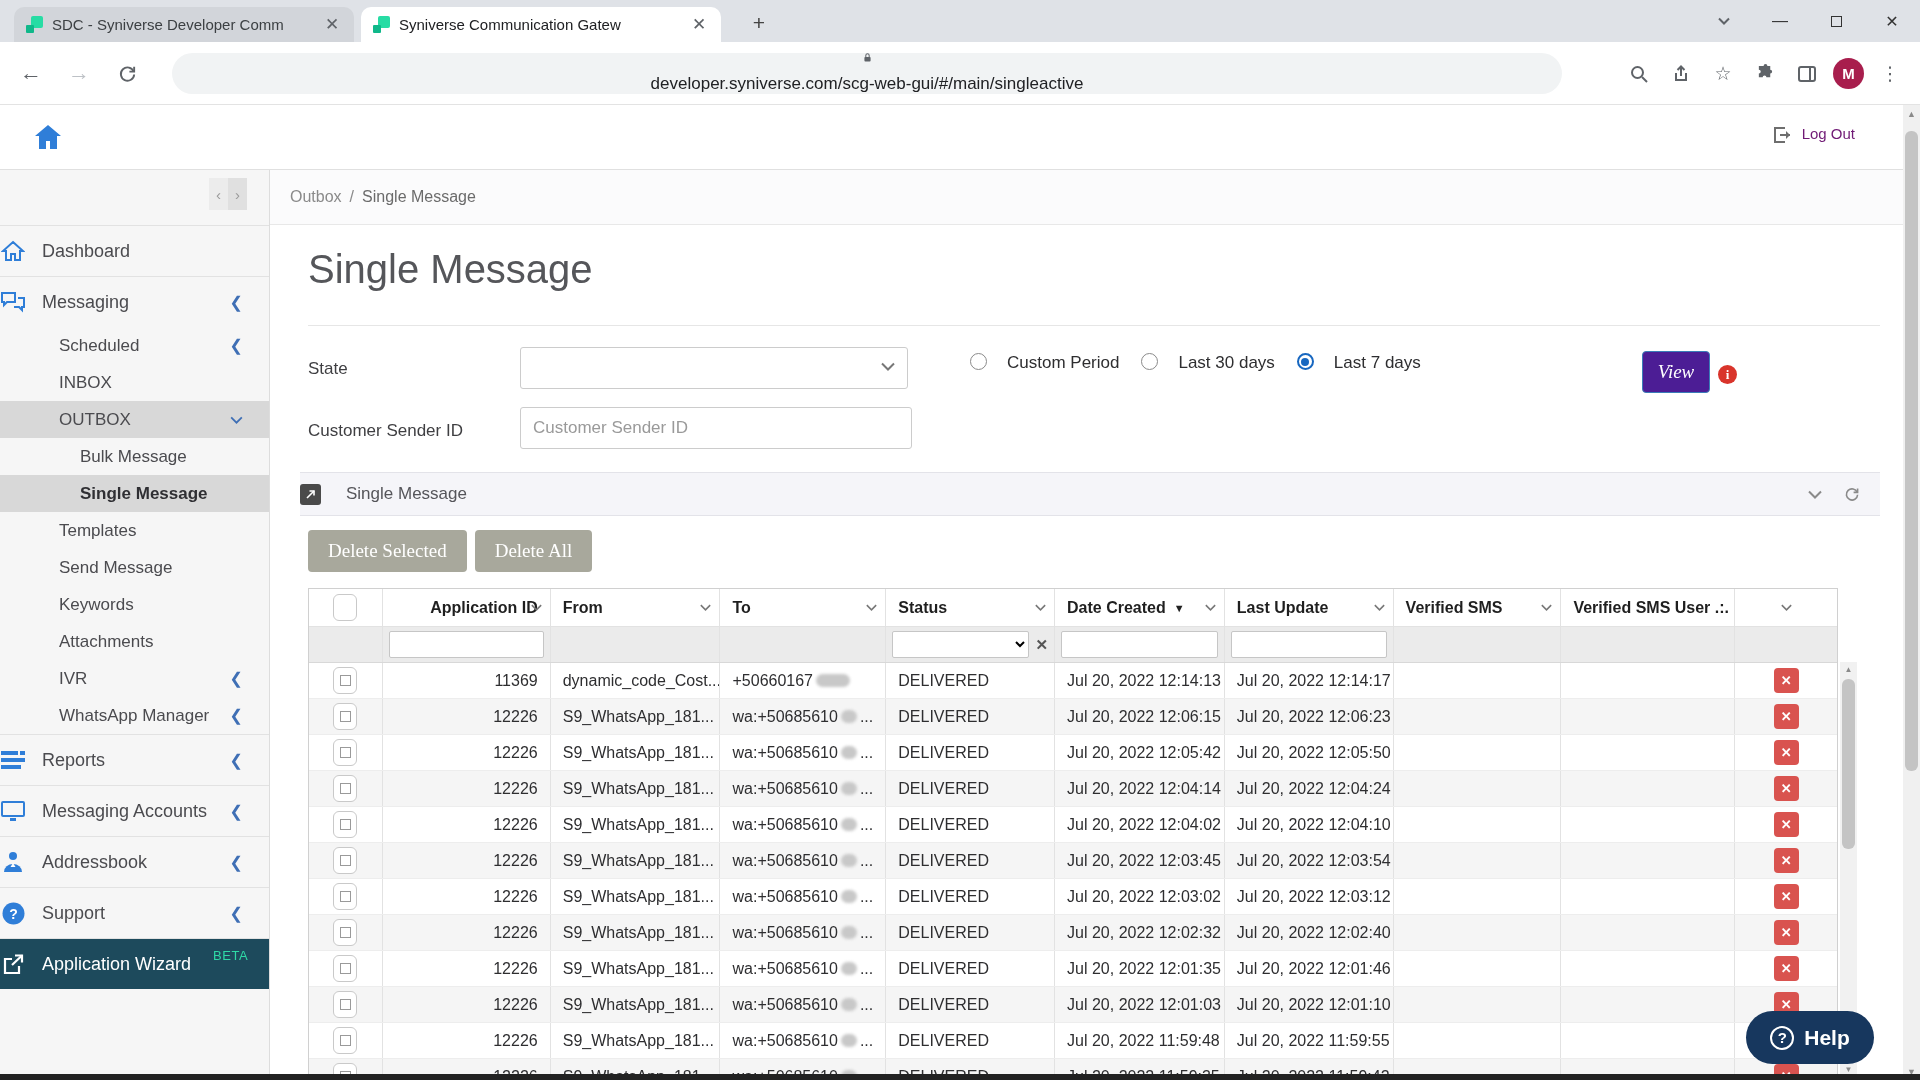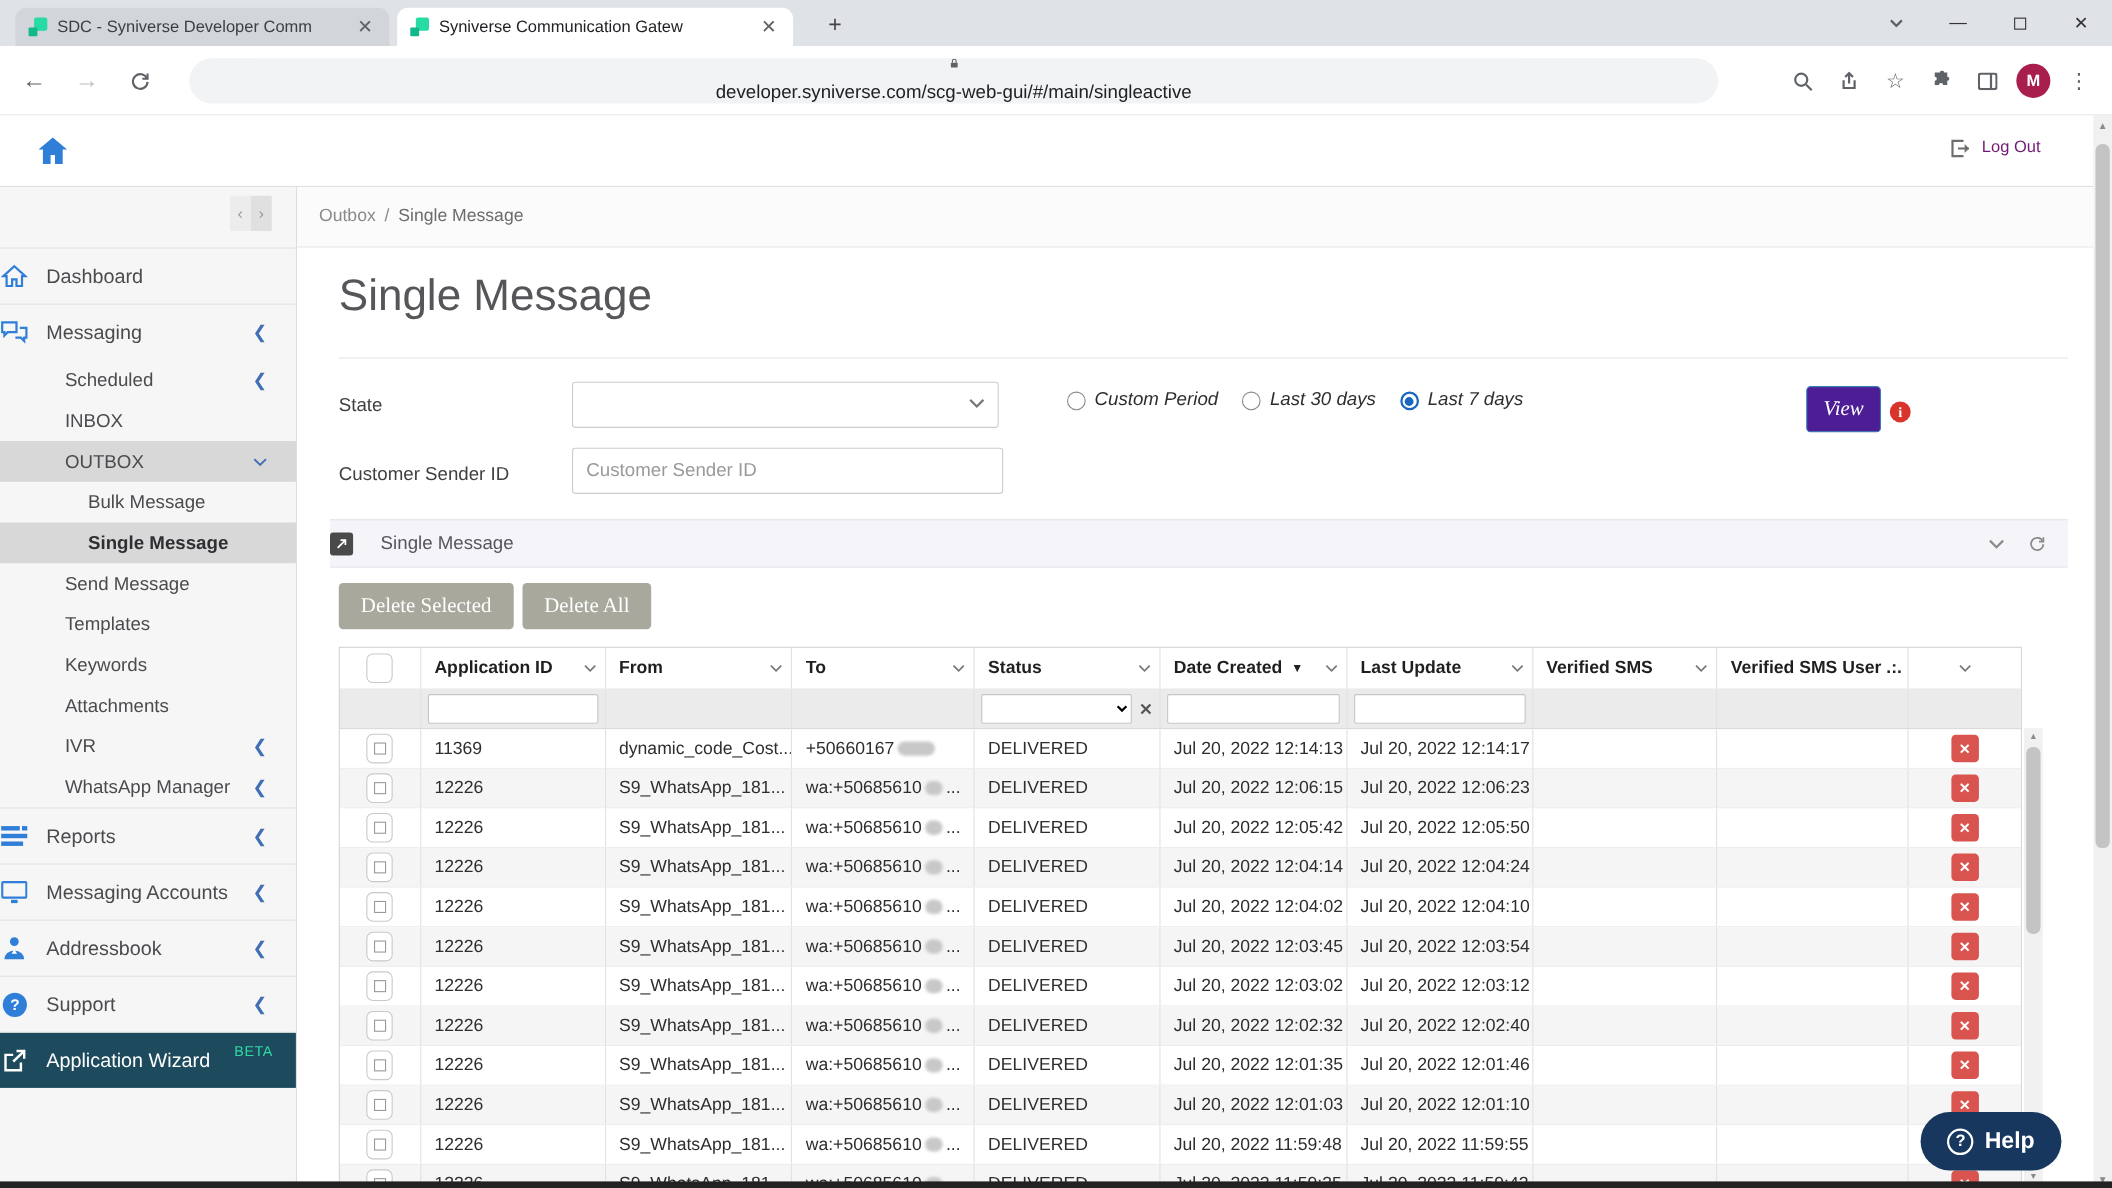--- a/index.html
+++ b/index.html
@@ -68,42 +68,42 @@
   .breadcrumbbar .current { color:#6b6b6b; }
   .content { position:relative; height:850px; }
   .page-title { position:absolute; left:38px; top:22px; font-size:40px; color:#55565a; }
   .content-hr { position:absolute; left:38px; top:100px; width:1572px; height:1px; background:#e6e6e6; }
   .fld-label { position:absolute; left:38px; font-size:17px; color:#3f3f42; }
   .state-select { position:absolute; left:250px; top:122px; width:388px; height:42px; border:1px solid #ccc; border-radius:3px; background:#fff; }
   .state-select .selchev { position:absolute; right:12px; top:14px; }
   .sender-input { position:absolute; left:250px; top:182px; width:392px; height:42px; border:1px solid #ccc; border-radius:3px; font-size:17px; padding:0 12px; color:#333; font-family:"Liberation Sans",sans-serif; }
   .sender-input::placeholder { color:#9a9a9a; }
   .radio-group { position:absolute; left:700px; top:128px; display:flex; align-items:center; gap:22px; font-size:17px; color:#2e2e30; }
-  .radio-opt { display:flex; align-items:flex-end; gap:8px; cursor:pointer;font-style:italic; }
+  .radio-opt { display:flex; align-items:flex-start; gap:20px; cursor:pointer; }
   .radio { width:17px; height:17px; border:1px solid #8a8a8a; border-radius:50%; position:relative; background:#fff; }
   .radio.checked { border:2px solid #1767c0; }
   .radio.checked::after { content:""; position:absolute; left:2.5px; top:2.5px; width:8px; height:8px; border-radius:50%; background:#1767c0; }
   .view-btn { position:absolute; left:1372px; top:126px; width:68px; height:42px; background:#4c1d95; border:1px solid #3a7cb8; border-radius:4px; color:#fff; font-family:"Liberation Serif",serif; font-size:19px; cursor:pointer;font-style:italic; }
   .info-ic { position:absolute; left:1448px; top:140px; width:19px; height:19px; border-radius:50%; background:#d9342b; color:#fff; font-family:"Liberation Serif",serif; font-size:13px; font-weight:bold; display:flex; align-items:center; justify-content:center; }
 
   
   .panel { position:absolute; left:30px; top:247px; width:1580px; height:610px; }
   .panel-header { position:relative; height:44px; background:#f5f5f9; border-top:1px solid #e3e3e9; border-bottom:1px solid #e3e3e9; display:flex; align-items:center; }
   .panel-ico { position:absolute; left:0; top:11px; width:21px; height:21px; background:#4a4a4a; border-radius:3px; color:#fff; display:flex; align-items:center; justify-content:center; }
   .panel-title { margin-left:46px; font-size:17px; color:#55555a; }
   .panel-tools { position:absolute; right:20px; display:flex; gap:22px; align-items:center; color:#8a8a8a; }
   .btn-row { position:absolute; top:58px; left:8px; display:flex; gap:8px; }
   .gray-btn { height:42px; background:#a8a89c; border:none; border-radius:4px; color:#fff; font-family:"Liberation Serif",serif; font-size:19px; padding:0 20px; cursor:pointer; }
 
   
   .tbl { position:absolute; left:8px; top:116px; width:1530px; border:1px solid #d0d0d0; }
   .tr { display:flex; }
   .c { border-right:1px solid #e2e2e2; padding:0 12px; display:flex; align-items:center; overflow:hidden; white-space:nowrap; }
   .c:last-child { border-right:none; }
-  .c0{width:74px; justify-content:center;} .c1{width:168px;} .c2{width:170px;} .c3{width:166px;}
+  .c0{width:74px; justify-content:center;} .c1{width:168px;justify-content:flex-end;} .c2{width:170px;} .c3{width:166px;}
   .c4{width:169px;} .c5{width:170px;} .c6{width:169px;} .c7{width:168px;} .c8{width:174px;} .c9{width:102px; justify-content:center;}
   .hdr { height:38px; background:#fff; font-weight:bold; font-size:16px; color:#1f1f1f; border-bottom:1px solid #e2e2e2; }
   .hdr .c { position:relative; }
   .hdr .hchev { position:absolute; right:8px; color:#777; }
   .sort-desc { font-size:11px; color:#222; margin-left:8px; }
   .filter { height:36px; background:#ebebeb; border-bottom:1px solid #d8d8d8; }
   .filter .c { padding:0 6px; }
   .f-input { width:100%; height:27px; border:1px solid #c6c6c6; border-radius:2px; font-size:14px; padding:0 6px; background:#fff; }
   .f-select { flex:1; height:27px; border:1px solid #c6c6c6; border-radius:2px; background:#fff; font-size:14px; }
   .f-clear { margin-left:6px; color:#555; font-weight:bold; font-size:15px; cursor:pointer; }
@@ -288,27 +288,27 @@
   </div>
 
   <div class="side-item sub2 active bold">
 
     <span class="side-label">Single Message</span>
 
   </div>
 
   <div class="side-item sub">
 
+    <span class="side-label">Templates</span>
+
+  </div>
+
+  <div class="side-item sub">
+
     <span class="side-label">Send Message</span>
-
-  </div>
-
-  <div class="side-item sub">
-
-    <span class="side-label">Templates</span>
 
   </div>
 
   <div class="side-item sub">
 
     <span class="side-label">Keywords</span>
 
   </div>
 
   <div class="side-item sub">

